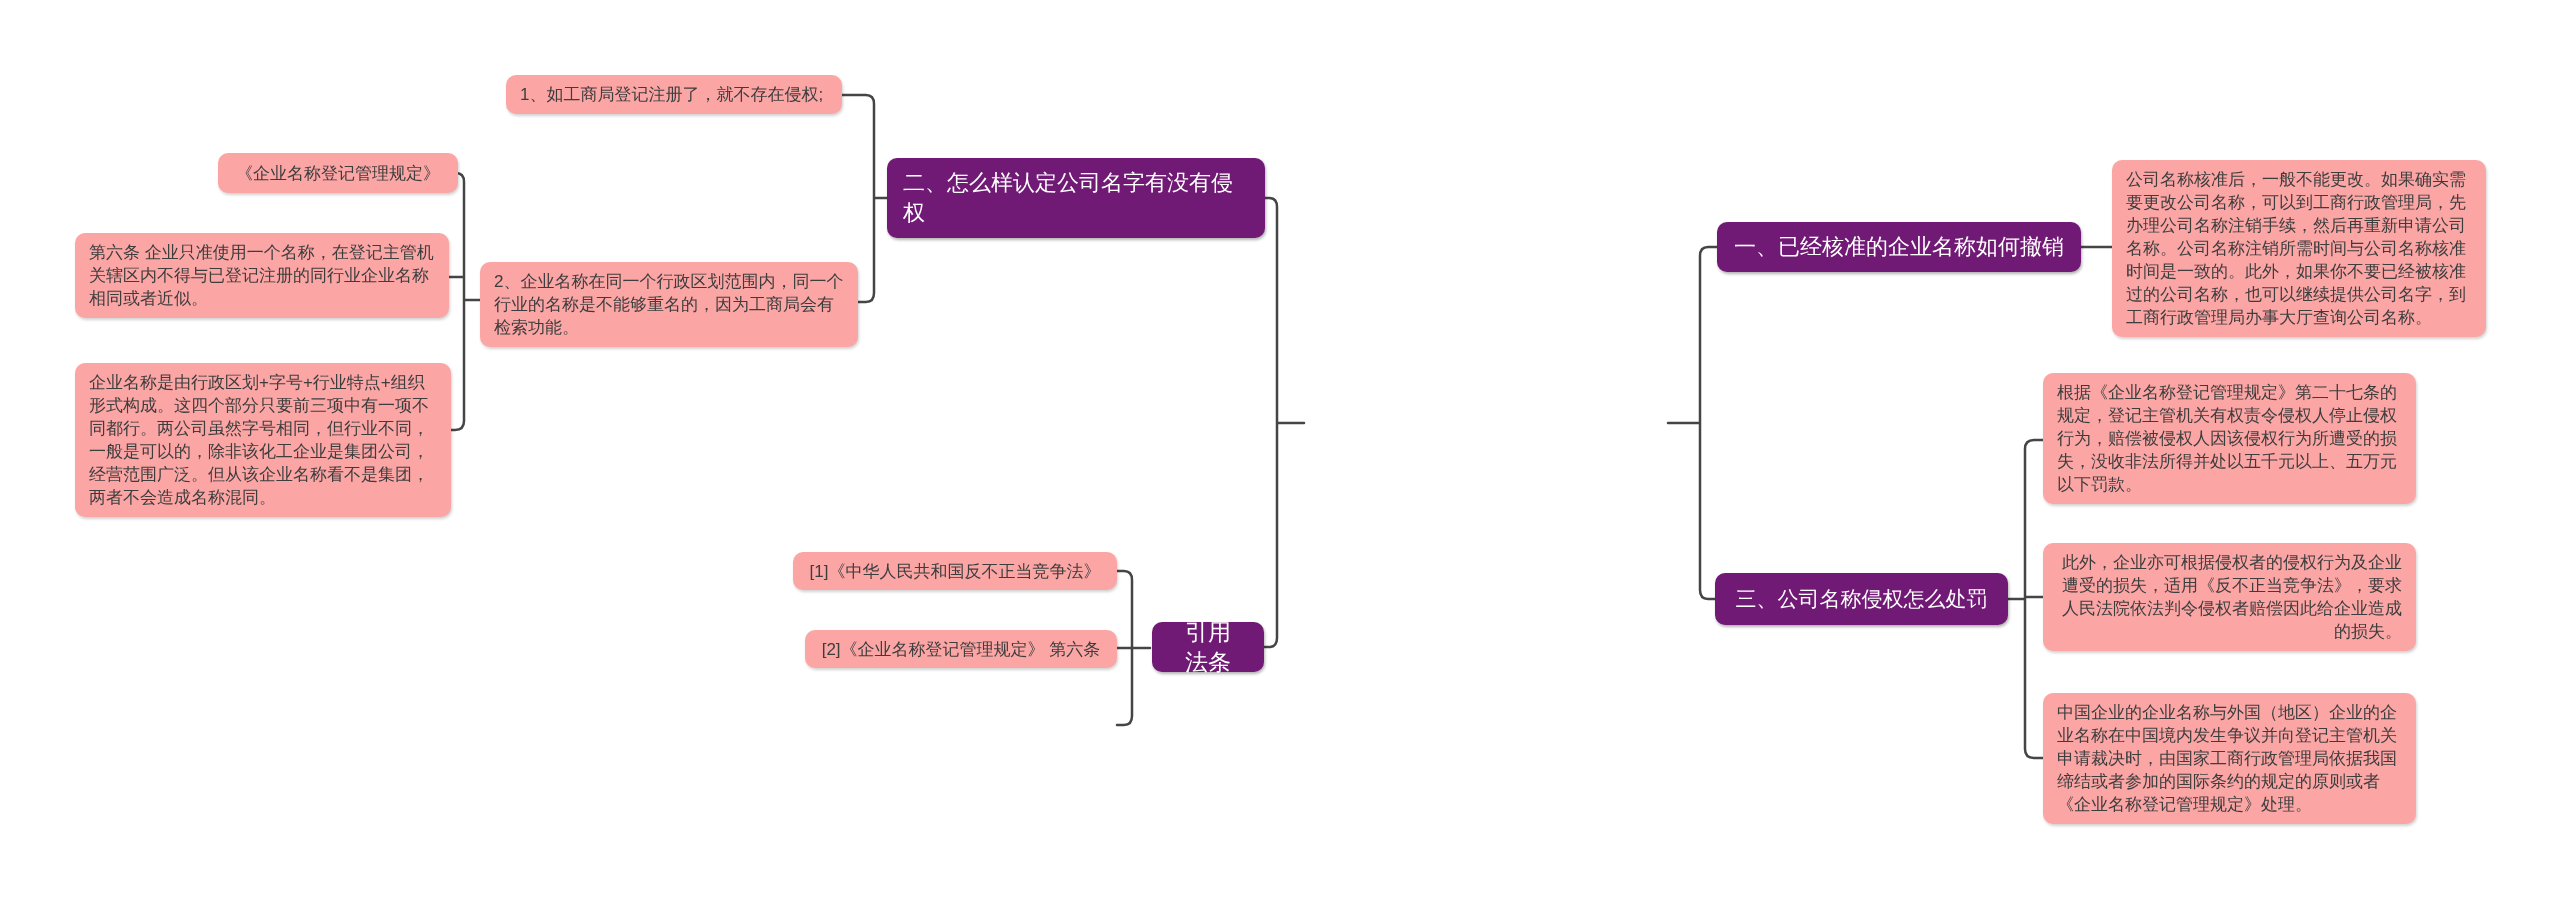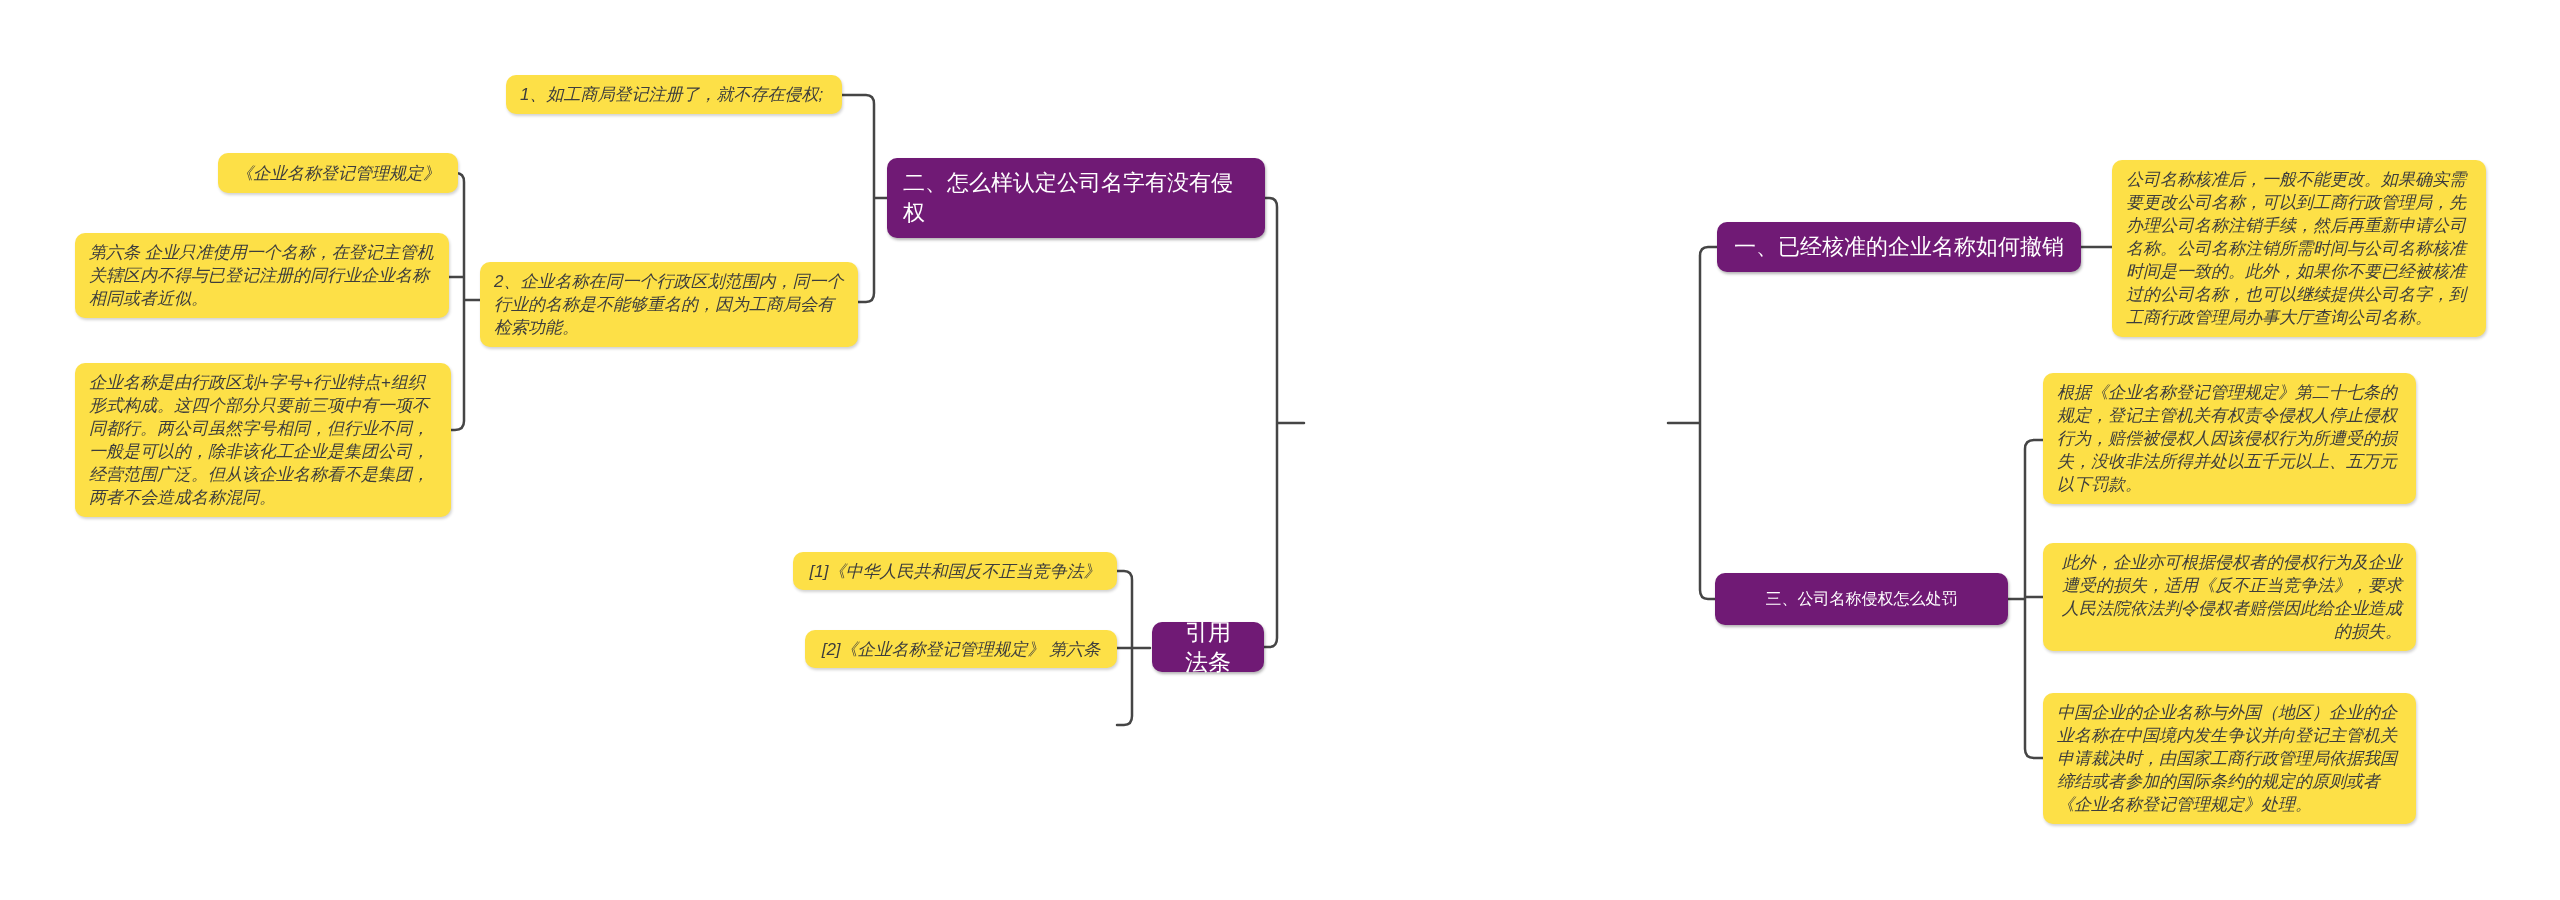--- a/index.html
+++ b/index.html
@@ -7,29 +7,28 @@
     position:relative;
     width:2560px;height:900px;
     background:#ffffff;
     font-family:"Liberation Sans","DejaVu Sans",sans-serif;
     overflow:hidden;
   }
   #wires{position:absolute;left:0;top:0;width:2560px;height:900px;}
   .box{
     position:absolute;
     box-sizing:border-box;
-    background:#fde047;
+    background:#fca5a5;
     color:#3d3d3d;
     border-radius:10px;
     padding:8px 14px;
     font-size:17px;
     line-height:23px;
     text-align:left;
     box-shadow:1px 2px 3px rgba(0,0,0,0.18);
-    font-style:italic;
   }
   .box.center{display:flex;align-items:center;justify-content:center;text-align:center;}
   .node{
     position:absolute;
     box-sizing:border-box;
     background:#701a75;
     color:#ffffff;
     border-radius:10px;
     padding:10px 16px;
     font-size:22px;
@@ -86,21 +85,21 @@
 
   <div class="box center" style="left:793px;top:552px;width:324px;height:38px;padding:0 10px;">[1]《中华人民共和国反不正当竞争法》</div>
 
   <div class="box center" style="left:805px;top:630px;width:312px;height:38px;padding:0 10px;">[2]《企业名称登记管理规定》 第六条</div>
 
 
   <div class="node center" style="left:1717px;top:222px;width:364px;height:50px;padding:6px 12px;">一、已经核准的企业名称如何撤销</div>
 
   <div class="box" style="left:2112px;top:160px;width:374px;">公司名称核准后，一般不能更改。如果确实需要更改公司名称，可以到工商行政管理局，先办理公司名称注销手续，然后再重新申请公司名称。公司名称注销所需时间与公司名称核准时间是一致的。此外，如果你不要已经被核准过的公司名称，也可以继续提供公司名字，到工商行政管理局办事大厅查询公司名称。</div>
 
-  <div class="node center" style="left:1715px;top:573px;width:293px;height:52px;padding:6px 12px;font-size:16px;">三、公司名称侵权怎么处罚</div>
+  <div class="node center" style="left:1715px;top:573px;width:293px;height:52px;padding:6px 12px;font-size:21px;">三、公司名称侵权怎么处罚</div>
 
   <div class="box" style="left:2043px;top:373px;width:373px;">根据《企业名称登记管理规定》第二十七条的规定，登记主管机关有权责令侵权人停止侵权行为，赔偿被侵权人因该侵权行为所遭受的损失，没收非法所得并处以五千元以上、五万元以下罚款。</div>
 
   <div class="box" style="left:2043px;top:543px;width:373px;text-align:right;">此外，企业亦可根据侵权者的侵权行为及企业遭受的损失，适用《反不正当竞争法》，要求人民法院依法判令侵权者赔偿因此给企业造成的损失。</div>
 
   <div class="box" style="left:2043px;top:693px;width:373px;">中国企业的企业名称与外国（地区）企业的企业名称在中国境内发生争议并向登记主管机关申请裁决时，由国家工商行政管理局依据我国缔结或者参加的国际条约的规定的原则或者《企业名称登记管理规定》处理。</div>
 
 </div>
 
 </body></html>

